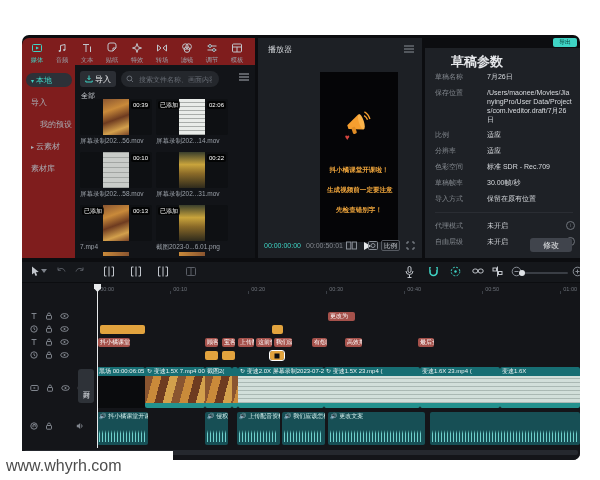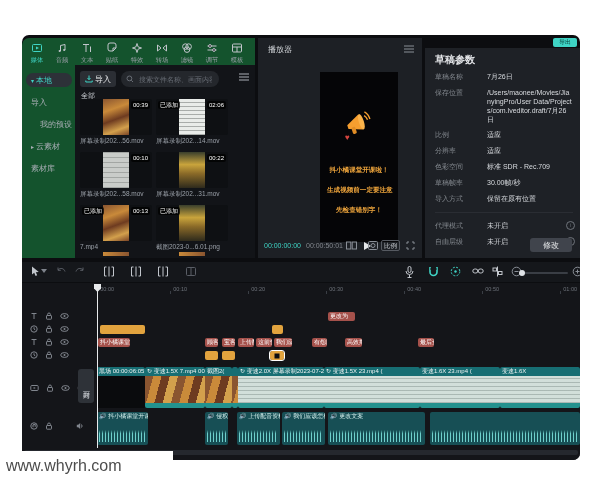--- a/index.html
+++ b/index.html
@@ -1,21 +1,21 @@
 <!DOCTYPE html>
 <html><head>
 <meta charset="utf-8">
 <style>
   html,body{margin:0;padding:0;background:#fff;}
   .page{position:relative;width:600px;height:480px;background:#fff;overflow:hidden;
         font-family:"Liberation Sans","DejaVu Sans",sans-serif;-webkit-font-smoothing:antialiased;}
   .abs{position:absolute;}
   .window{position:absolute;left:22px;top:35px;width:558px;height:425px;background:#0c0d10;border-radius:7px;overflow:hidden;}
   
-  .media-region{position:absolute;left:0;top:3px;width:233px;height:220px;background:#14532d;border-top-left-radius:7px;text-decoration:underline;}
+  .media-region{position:absolute;left:0;top:3px;width:233px;height:220px;background:#7f1d1d;border-top-left-radius:7px;text-decoration:underline;}
   .player-region{position:absolute;left:236px;top:3px;width:164px;height:220px;background:#1d2025;}
   .params-region{position:absolute;left:403px;top:13px;width:155px;height:210px;background:#1e2126;}
   .timeline-region{position:absolute;left:0;top:227px;width:558px;height:198px;background:#141519;}
   
   .toolbar{position:absolute;left:2px;top:2px;width:229px;height:27px;display:flex;}
   .tb-item{width:25px;display:flex;flex-direction:column;align-items:center;justify-content:center;gap:1px;color:#c2c6cc;cursor:pointer;}
   .tb-item .lbl{font-size:7px;color:#999ea6;transform:scale(.9);white-space:nowrap;}
   .tb-item.active,.tb-item.active .lbl{color:#3fd4c5;}
   
   .nav-item{position:absolute;left:4px;width:46px;height:14px;border-radius:7px;color:#a9aeb5;font-size:8px;display:flex;align-items:center;padding-left:5px;box-sizing:border-box;cursor:pointer;white-space:nowrap;}
@@ -44,21 +44,21 @@
   .sliver{position:absolute;width:26px;height:4px;background:linear-gradient(90deg,#c98a3a,#8a5530);}
   
   .pl-title{position:absolute;left:10px;top:6px;font-size:8px;color:#d2d5d9;}
   .video{position:absolute;left:62px;top:34px;width:78px;height:170px;background:#050507;overflow:hidden;}
   .cap{position:absolute;width:100%;text-align:center;font-size:8px;font-weight:bold;color:#f0a63c;transform:scale(.82);white-space:nowrap;}
   .controls{position:absolute;left:0;bottom:5px;width:100%;height:14px;}
   .t-cur{position:absolute;left:6px;top:3px;font-size:7px;color:#3fd4c5;}
   .t-tot{position:absolute;left:48px;top:3px;font-size:7px;color:#83878e;}
   .ratio-badge{position:absolute;right:22px;top:1px;border:1px solid #565a61;border-radius:2px;color:#c9ccd1;font-size:6.5px;padding:0 2px;line-height:9px;cursor:pointer;}
   
-  .pa-title{position:absolute;left:10px;top:5px;font-size:10px;font-weight:bold;color:#e4e6e9;}
+  .pa-title{position:absolute;left:26px;top:5px;font-size:13px;font-weight:bold;color:#e4e6e9;}
   .pa-rows{position:absolute;left:10px;top:24px;width:138px;}
   .pa-row{display:flex;margin-bottom:6px;position:relative;}
   .pa-row .l{width:52px;flex:none;font-size:7px;color:#84898f;}
   .pa-row .v{flex:1;font-size:7px;color:#d8dbdf;word-break:break-all;line-height:9px;}
   .pa-row .info{position:absolute;right:-2px;top:0;width:7px;height:7px;border:1px solid #6f747b;border-radius:50%;color:#6f747b;font-size:5px;line-height:7px;text-align:center;cursor:pointer;}
   .pa-div{border-top:1px solid #2a2d33;margin:8px 0 8px 0;}
   .modify-btn{position:absolute;right:8px;bottom:6px;width:42px;height:14px;background:#40444c;border-radius:3px;color:#e6e8ea;font-size:8px;display:flex;align-items:center;justify-content:center;cursor:pointer;}
   .export-pill{position:absolute;left:531px;top:3px;width:24px;height:9px;background:#3fd4c5;border-radius:2px;color:#063b36;font-size:6px;line-height:9px;text-align:center;cursor:pointer;overflow:hidden;}
   
   .tl-toolbar{position:absolute;left:0;top:0;width:558px;height:20px;background:#15171b;border-bottom:1px solid #0c0d10;}

